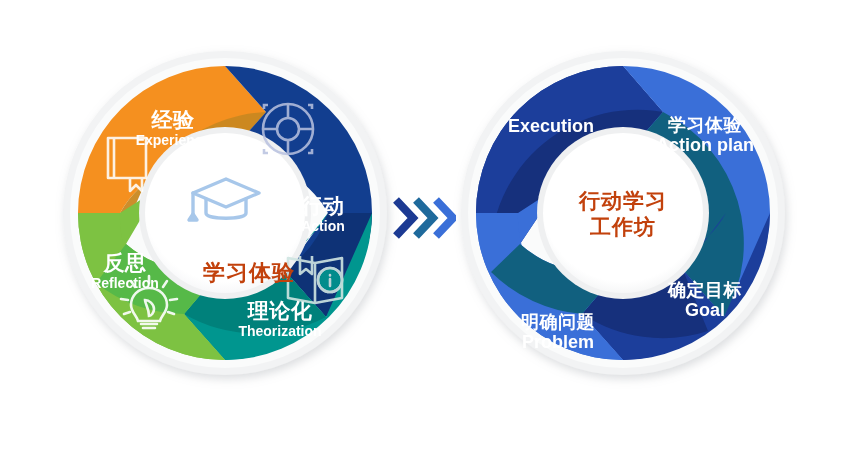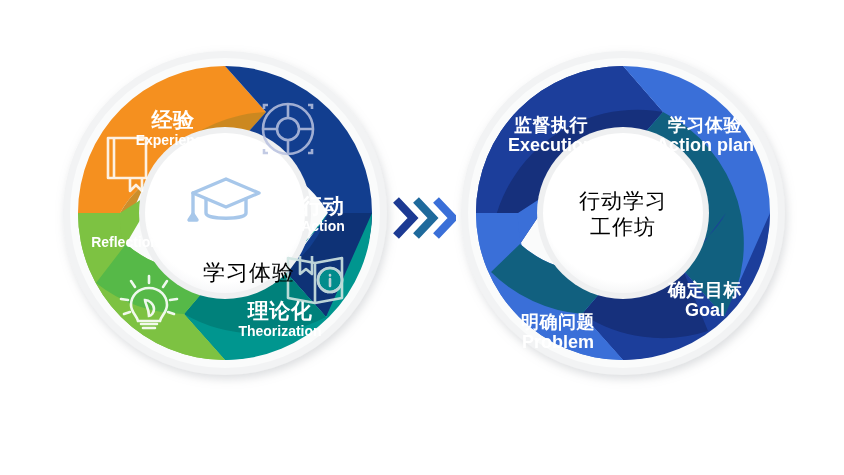--- a/index.html
+++ b/index.html
@@ -20,21 +20,21 @@
   .lbl .cn{font-weight:bold;letter-spacing:.5px;}
   .lbl .en{font-weight:bold;}
 
   .lbl.big .cn{font-size:21px;margin-top:19px;}
   .lbl.big .en{font-size:14px;margin-top:2px;}
 
   .lbl.r .cn{font-size:18px;}
   .lbl.r .en{font-size:18px;margin-top:1px;}
 
   .center-lbl{position:absolute;text-align:center;white-space:nowrap;}
-  .center-lbl .t{font-weight:normal;color:#000000;}
+  .center-lbl .t{font-weight:bold;color:#c2410c;}
 
   .hub-left .t{font-size:22px;letter-spacing:1px;text-align:right;}
   .hub-right .t{font-size:21px;line-height:1.22;letter-spacing:1px;}
 
   .white{color:#ffffff;}
   .arrows{position:absolute;}
 </style>
 </head>
 <body>
 
@@ -114,20 +114,21 @@
       <div class="cn white">行动</div>
       <div class="en white">Action</div>
     </div>
 
     <div class="lbl big" style="left:155px;top:233px;width:130px;">
       <div class="cn white">理论化</div>
       <div class="en white">Theorization</div>
     </div>
 
     <div class="lbl big" style="left:10px;top:185px;width:110px;">
+      <div class="cn white">反思</div>
       <div class="en white">Reflection</div>
     </div>
 
     <svg class="arrows" style="left:40px;top:84px;" width="60" height="62">
       <g stroke="#ffffff" stroke-width="2.6" fill="none" stroke-linejoin="round" opacity="0.88">
         <path d="M 8 6 L 46 6 L 46 46 L 8 46 Z"></path>
         <path d="M 14 6 L 14 46"></path>
         <path d="M 30 46 L 30 59 L 36 53 L 42 59 L 42 46"></path>
       </g>
     </svg>
@@ -227,21 +228,20 @@
                  A 105 105 0 0 1 60 165 Z" fill="#3A6FD8"></path>
         <path d="M 62 196 A 105 105 0 0 0 165 218 L 124 266
                  A 147 147 0 0 1 33 224 Z" fill="#11607F"></path>
       </g>
 
       <circle cx="165" cy="165" r="86" fill="#eff0f1"></circle>
       <circle cx="165" cy="165" r="80" fill="url(#hubGradR)"></circle>
     </svg>
 
     <div class="lbl r" style="left:28px;top:68px;width:130px;">
-      <div class="cn white">监督执行</div>
       <div class="en white">Execution</div>
     </div>
 
     <div class="lbl r" style="left:182px;top:68px;width:130px;">
       <div class="cn white">学习体验</div>
       <div class="en white">Action plan</div>
     </div>
 
     <div class="lbl r" style="left:182px;top:233px;width:130px;">
       <div class="cn white">确定目标</div>

